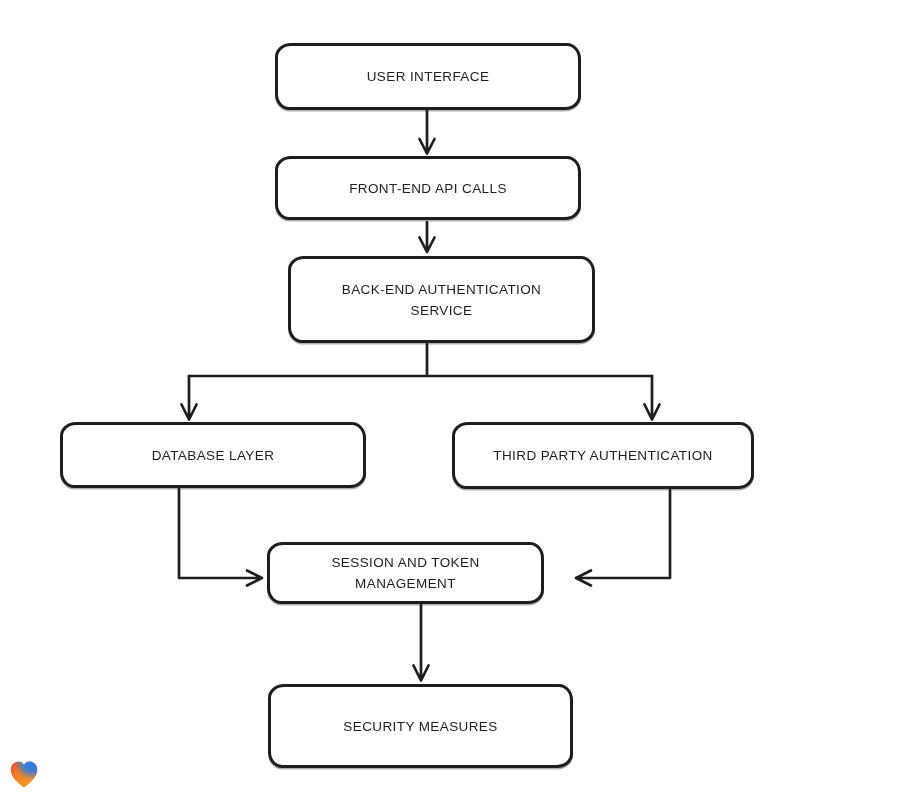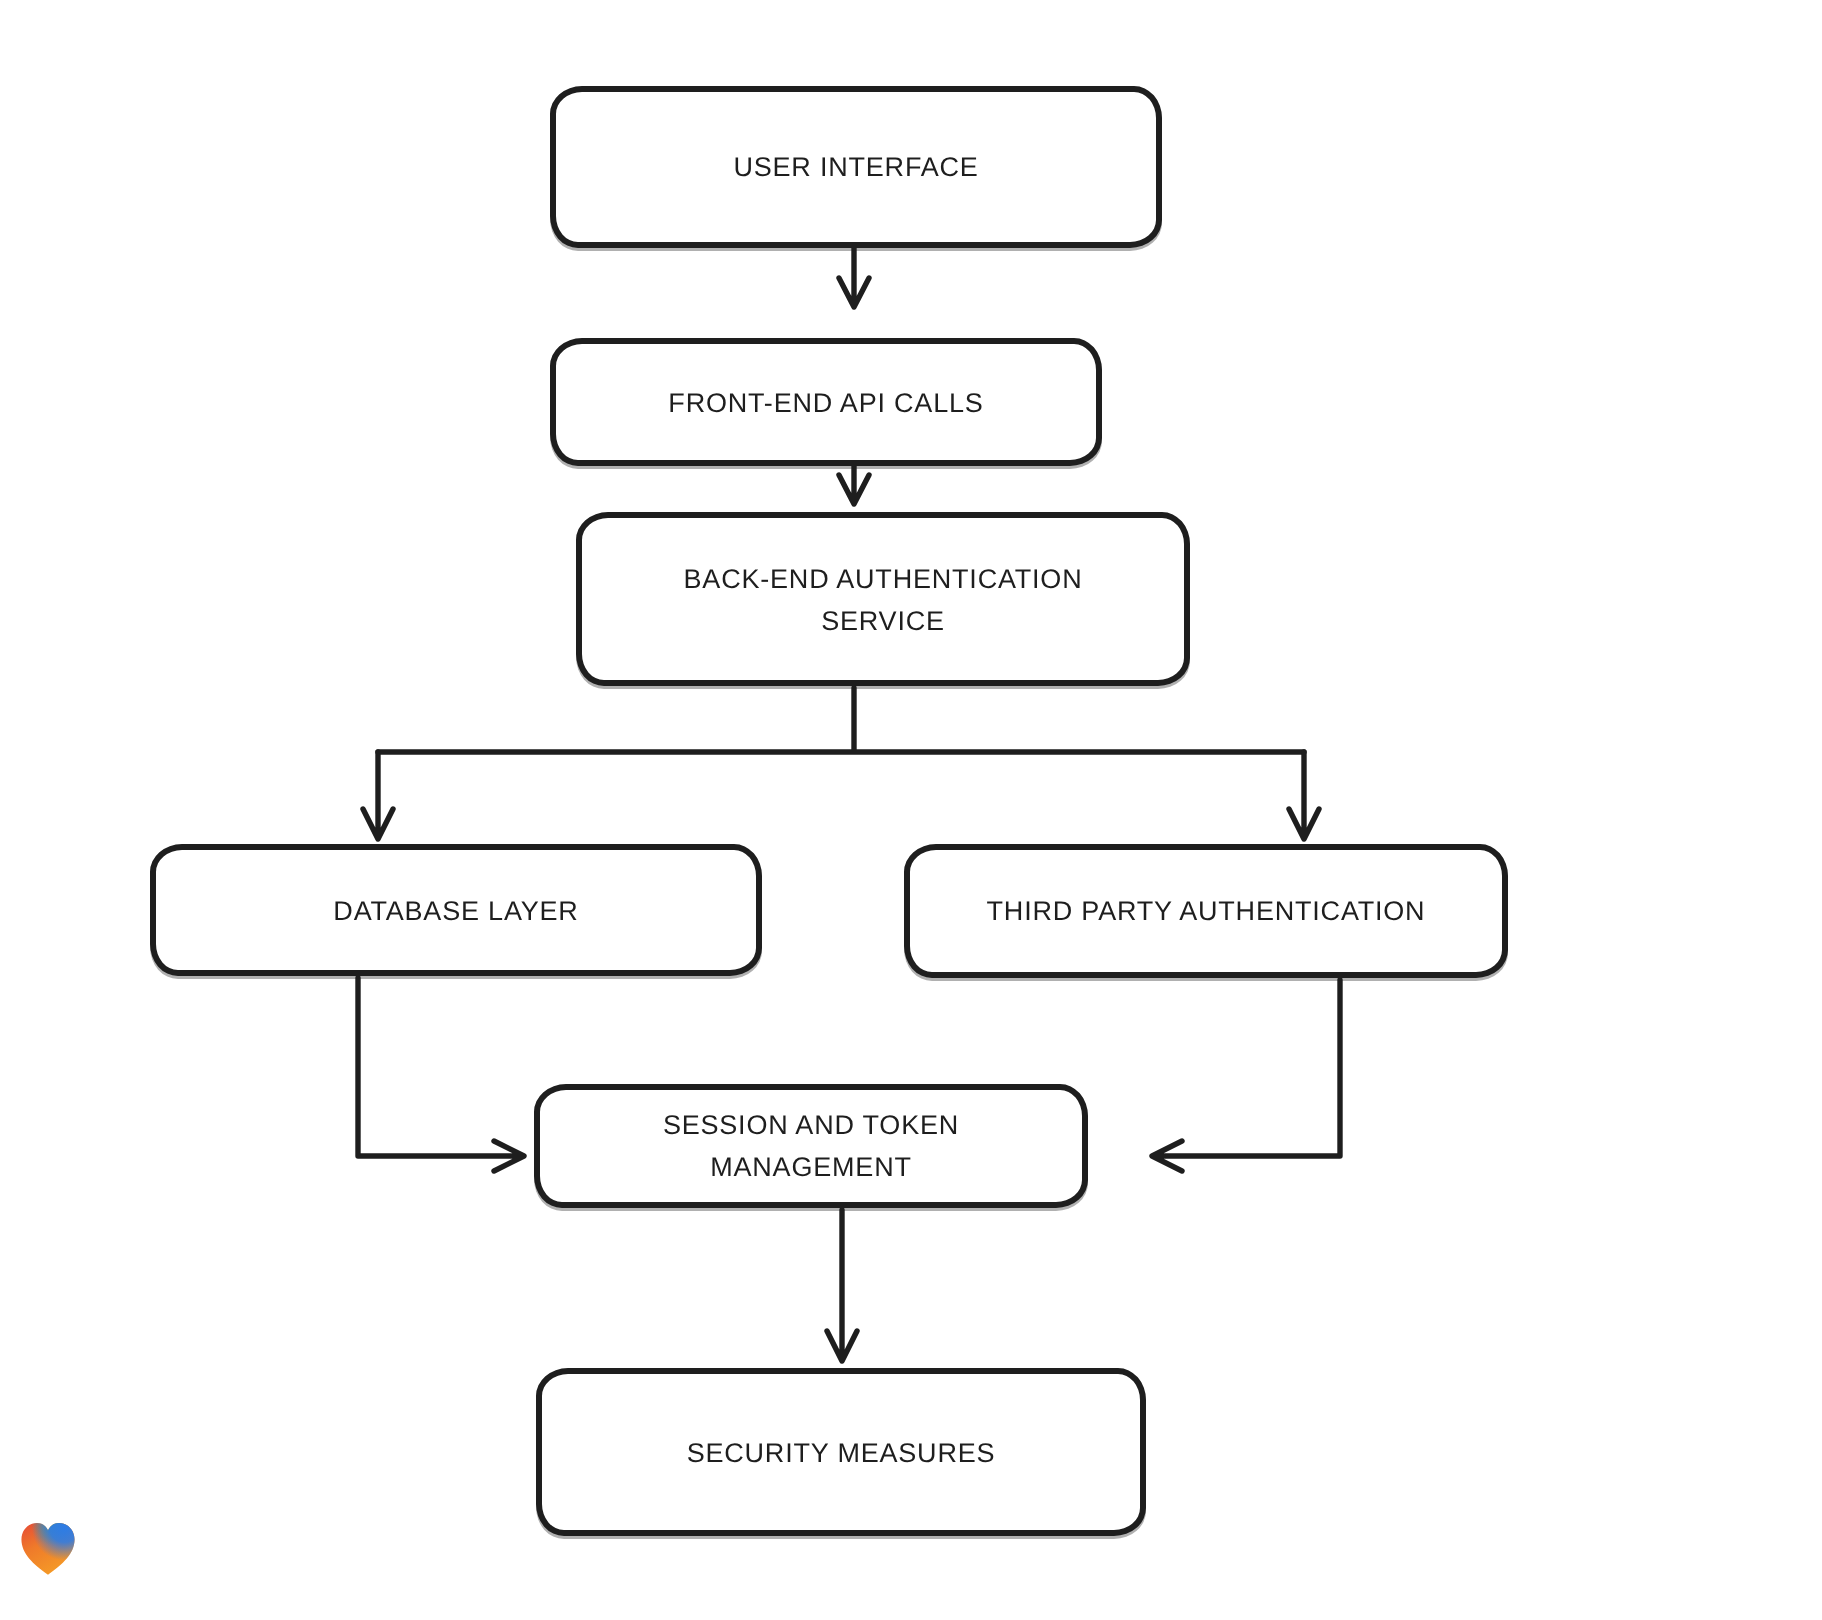--- a/index.html
+++ b/index.html
@@ -40,24 +40,24 @@
     letter-spacing: 0.4px;
     line-height: 21px;
     text-align: center;
     white-space: nowrap;
     text-transform: uppercase;
   }
   .node .label.wrap { white-space: normal; }
   #node-back-end .label  { max-width: 220px; }
   #node-session  .label  { max-width: 200px; }
 
-  #node-user-interface { left: 275px; top:  43px; width: 306px; height: 81px; }
-  #node-front-end      { left: 275px; top: 169px; width: 276px; height: 64px; }
+  #node-user-interface { left: 275px; top:  43px; width: 306px; height: 67px; }
+  #node-front-end      { left: 275px; top: 156px; width: 306px; height: 64px; }
   #node-back-end       { left: 288px; top: 256px; width: 307px; height: 87px; }
-  #node-database       { left:  75px; top: 422px; width: 306px; height: 66px; }
+  #node-database       { left:  60px; top: 422px; width: 306px; height: 66px; }
   #node-third-party    { left: 452px; top: 422px; width: 302px; height: 67px; }
   #node-session        { left: 267px; top: 542px; width: 277px; height: 62px; }
   #node-security       { left: 268px; top: 684px; width: 305px; height: 84px; }
 
   .brand-logo {
     position: absolute; left: 7px; top: 756px;
     width: 34px; height: 36px;
     display: block;
     cursor: pointer;
   }

